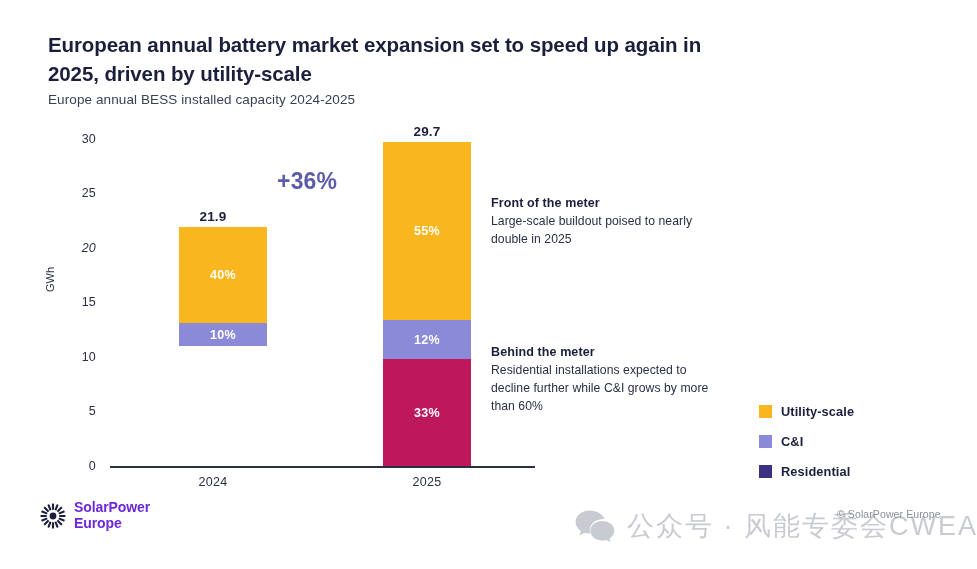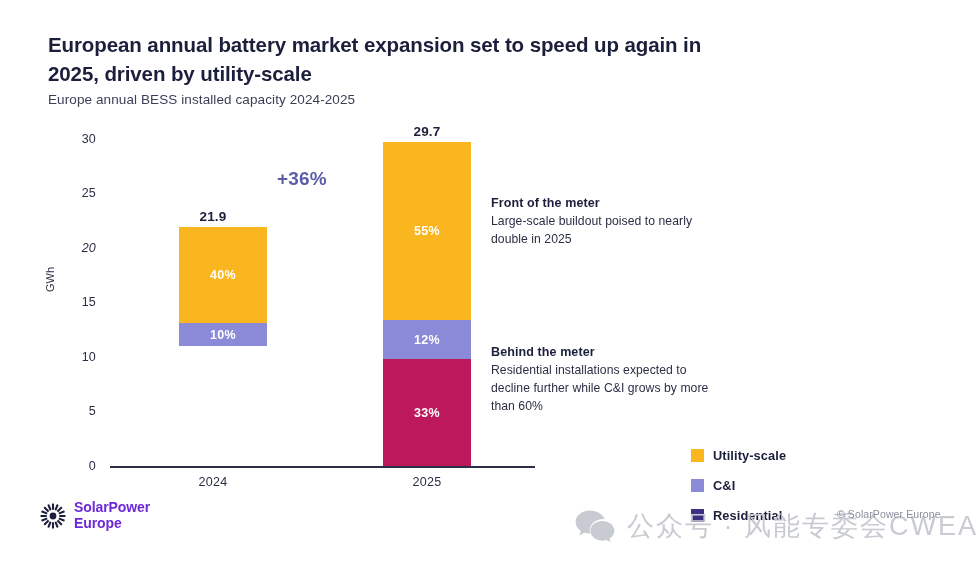--- a/index.html
+++ b/index.html
@@ -110,21 +110,21 @@
     font-size: 12.5px;
     color: #2b2f45;
     letter-spacing: 0.3px;
   }
 
   
   #growth {
     position: absolute;
     left: 277px;
     top: 168px;
-    font-size: 19px;
+    font-size: 23px;
     font-weight: bold;
     color: #5c5ca8;
     letter-spacing: 0.2px;
   }
 
   
   .annot {
     position: absolute;
     width: 232px;
   }
@@ -138,23 +138,22 @@
   .annot-body {
     font-size: 12.2px;
     line-height: 1.46;
     color: #2b2f45;
     letter-spacing: 0.05px;
   }
 
   
   #legend {
     position: absolute;
-    left: 691px;
+    left: 759px;
     top: 396px;
-    margin-top: 44px;
   }
   .legend-item {
     display: flex;
     align-items: center;
     height: 30px;
   }
   .legend-swatch {
     width: 13px;
     height: 13px;
     margin-right: 9px;

